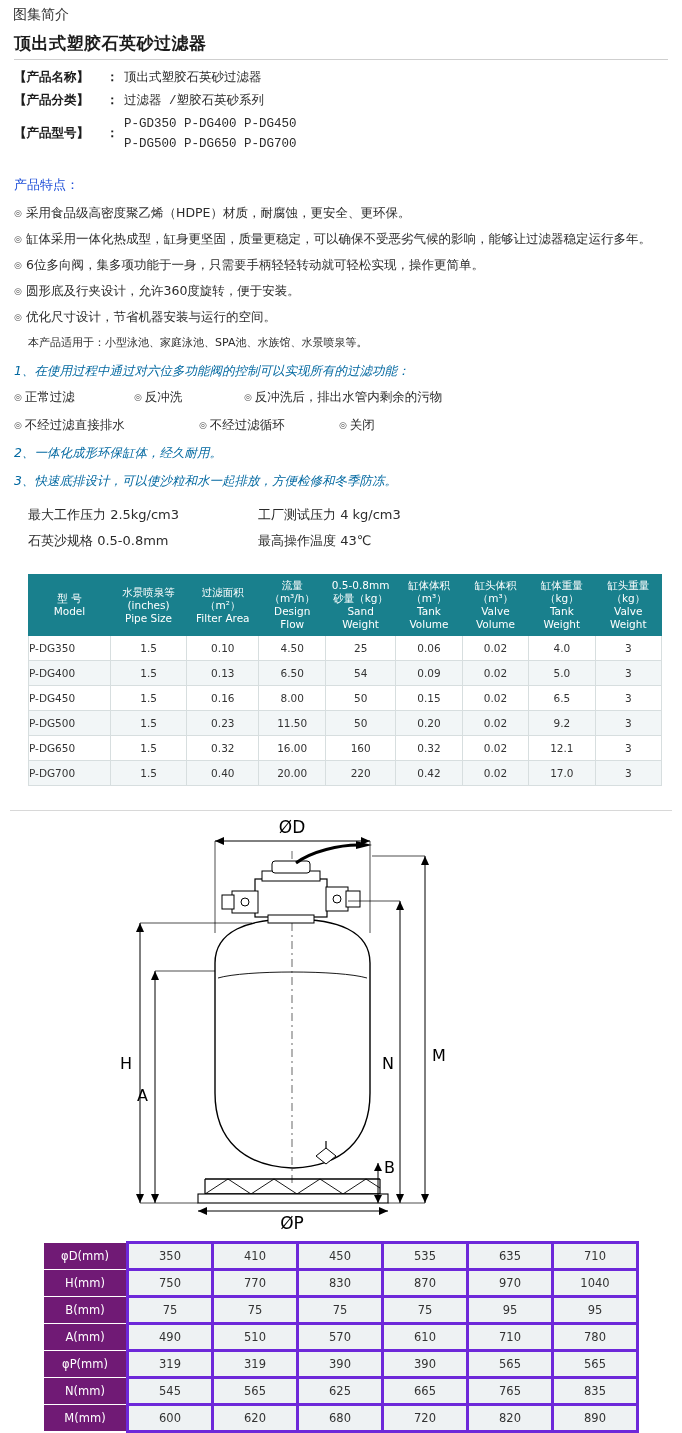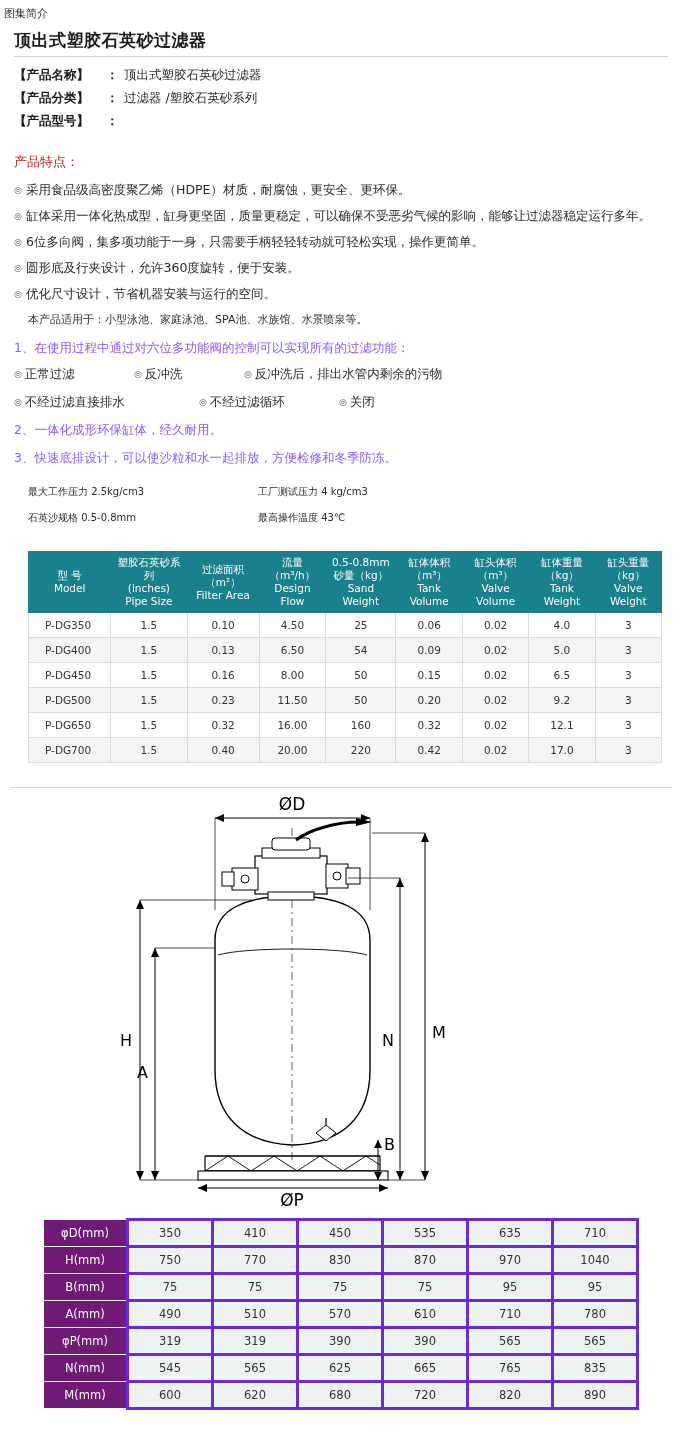--- a/index.html
+++ b/index.html
@@ -12,23 +12,24 @@
     font-family: "DejaVu Sans", "Liberation Sans", sans-serif;
     color: #333333;
     font-size: 12px;
   }
   .page {
     width: 682px;
     position: relative;
     padding: 0;
   }
   .intro-label {
-    font-size: 11px;
+    font-size: 14px;
     color: #333;
     padding: 6px 0 4px 4px;
+    margin-left: 9px;
   }
   .title {
     font-size: 17px;
     font-weight: bold;
     color: #1b1b1b;
     padding: 4px 0 4px 14px;
     letter-spacing: 0.5px;
   }
   .title-rule {
     border-bottom: 1px solid #cfcfcf;
@@ -36,20 +37,21 @@
   }
   .meta {
     padding: 0 14px;
   }
   .meta-row {
     display: flex;
     align-items: center;
     font-size: 12.5px;
     line-height: 20px;
     margin-bottom: 3px;
+    font-family: Liberation Mono, monospace;
   }
   .meta-key {
     width: 92px;
     flex: 0 0 92px;
     font-weight: bold;
     color: #1b1b1b;
   }
   .meta-colon {
     width: 18px;
     flex: 0 0 18px;
@@ -62,21 +64,21 @@
   }
   .meta-val .line2 {
     display: block;
     padding-left: 0;
   }
   .section {
     padding: 0 14px;
   }
   .sec-head {
     font-size: 13px;
-    color: #b91c1c;
+    color: #1d4ed8;
     margin: 22px 0 8px 0;
   }
   .bullet-line {
     font-size: 12.5px;
     line-height: 22px;
     color: #2b2b2b;
     margin-bottom: 4px;
     display: flex;
     align-items: flex-start;
   }
@@ -94,22 +96,23 @@
     line-height: 22px;
     color: #2b2b2b;
     margin-bottom: 4px;
   }
   .indent-line {
     padding-left: 14px;
   }
   .num-line {
     font-size: 12.5px;
     line-height: 22px;
-    color: #8b5cf6;
+    color: #0369a1;
     margin: 6px 0 4px 0;
+    font-style: italic;
   }
   .inline-bullets {
     display: flex;
     font-size: 12.5px;
     line-height: 22px;
     color: #2b2b2b;
     margin: 2px 0 6px 0;
   }
   .ib-item {
     display: flex;
@@ -120,21 +123,21 @@
     line-height: 22px;
     margin-right: 3px;
     color: #555;
   }
   .spec-pairs {
     margin: 10px 0 4px 0;
     padding-left: 14px;
   }
   .spec-row {
     display: flex;
-    font-size: 10px;
+    font-size: 13px;
     line-height: 26px;
     color: #2b2b2b;
   }
   .spec-a {
     width: 230px;
     flex: 0 0 230px;
   }
   .spec-b {
     flex: 1 1 auto;
   }
@@ -165,21 +168,21 @@
     text-align: center;
     padding: 5px 2px;
     line-height: 14px;
     background: #ffffff;
   }
   table.spec tr.alt td {
     background: #f2f6f7;
   }
   table.spec td.model {
     text-align: left;
-    padding-left: 16px;
+    padding-left: 0;
   }
   
   .divider {
     border-top: 1px solid #d8d8d8;
     margin: 14px 10px 0 10px;
   }
   .drawing {
     position: relative;
     width: 682px;
     height: 420px;
@@ -230,20 +233,24 @@
       <span class="meta-val">顶出式塑胶石英砂过滤器</span>
     </div>
     <div class="meta-row">
       <span class="meta-key">【产品分类】</span>
       <span class="meta-colon">：</span>
       <span class="meta-val">过滤器 /塑胶石英砂系列</span>
     </div>
     <div class="meta-row">
       <span class="meta-key">【产品型号】</span>
       <span class="meta-colon">：</span>
+      <span class="meta-val">
+        <span>P-GD350  P-DG400  P-DG450</span>
+        <span class="line2">P-DG500  P-DG650  P-DG700</span>
+      </span>
     </div>
   </div>
 
   <div class="section">
     <div class="sec-head">产品特点：</div>
 
     <div class="bullet-line">
       <span class="bullet-mark">◎</span>
       <span class="bullet-text">采用食品级高密度聚乙烯（HDPE）材质，耐腐蚀，更安全、更环保。</span>
     </div>
@@ -316,21 +323,21 @@
 
   <div class="table-wrap">
     <table class="spec">
       <thead>
         <tr>
           <th style="width:78px">
             <span class="th-cn">型  号</span>
             <span class="th-en">Model</span>
           </th>
           <th style="width:72px">
-            <span class="th-cn">塑胶石英砂系列</span>
+            <span class="th-cn">水景喷泉等</span>
             <span class="th-en">(inches)<br>Pipe Size</span>
           </th>
           <th style="width:68px">
             <span class="th-cn">过滤面积（m²）</span>
             <span class="th-en">Filter Area</span>
           </th>
           <th style="width:62px">
             <span class="th-cn">流量（m³/h）</span>
             <span class="th-en">Design Flow</span>
           </th>

